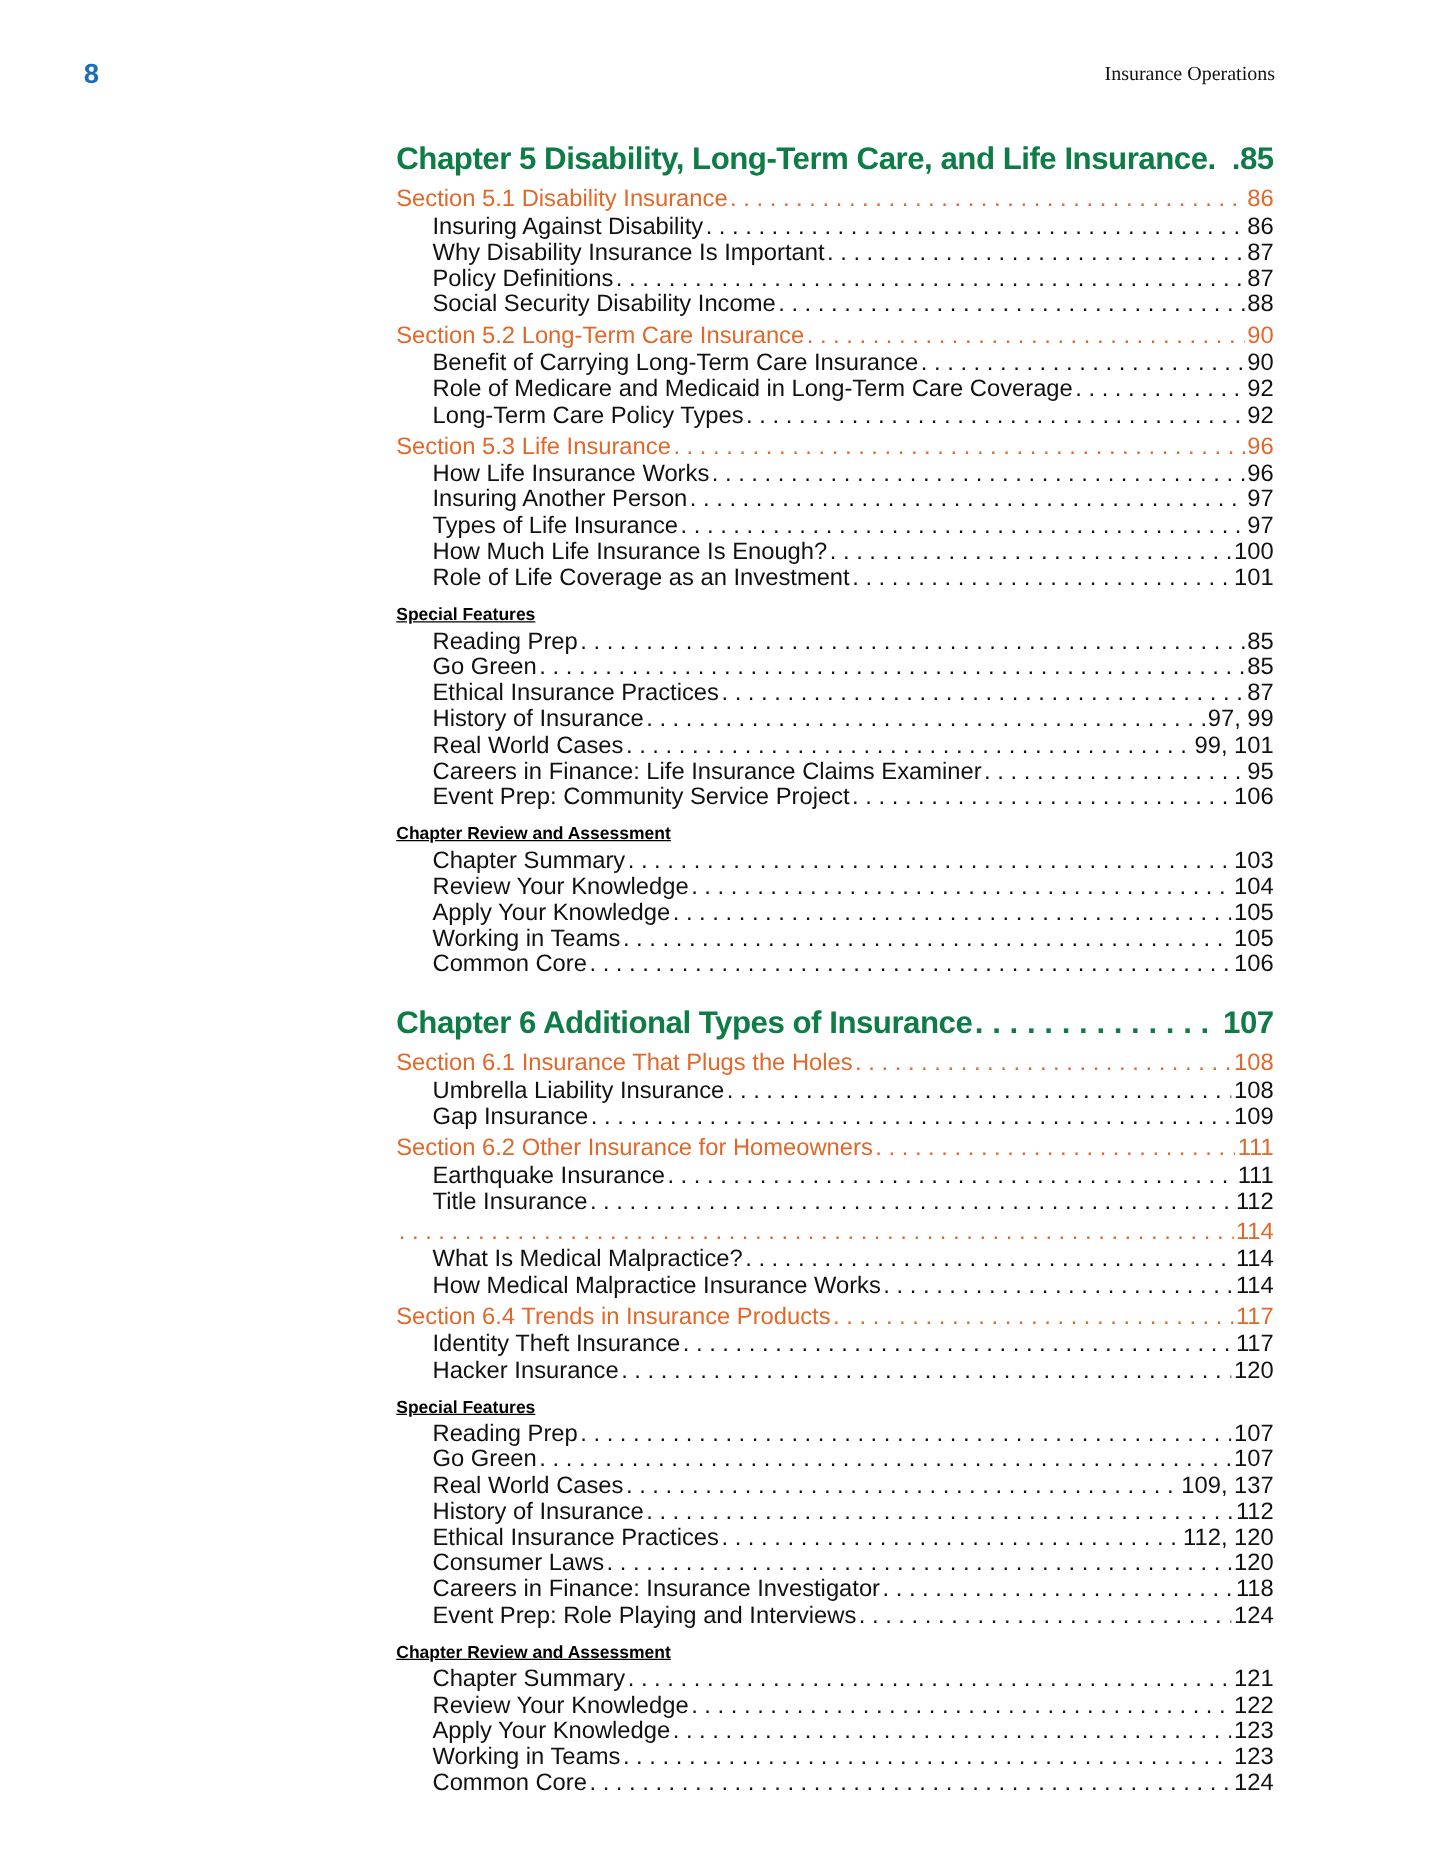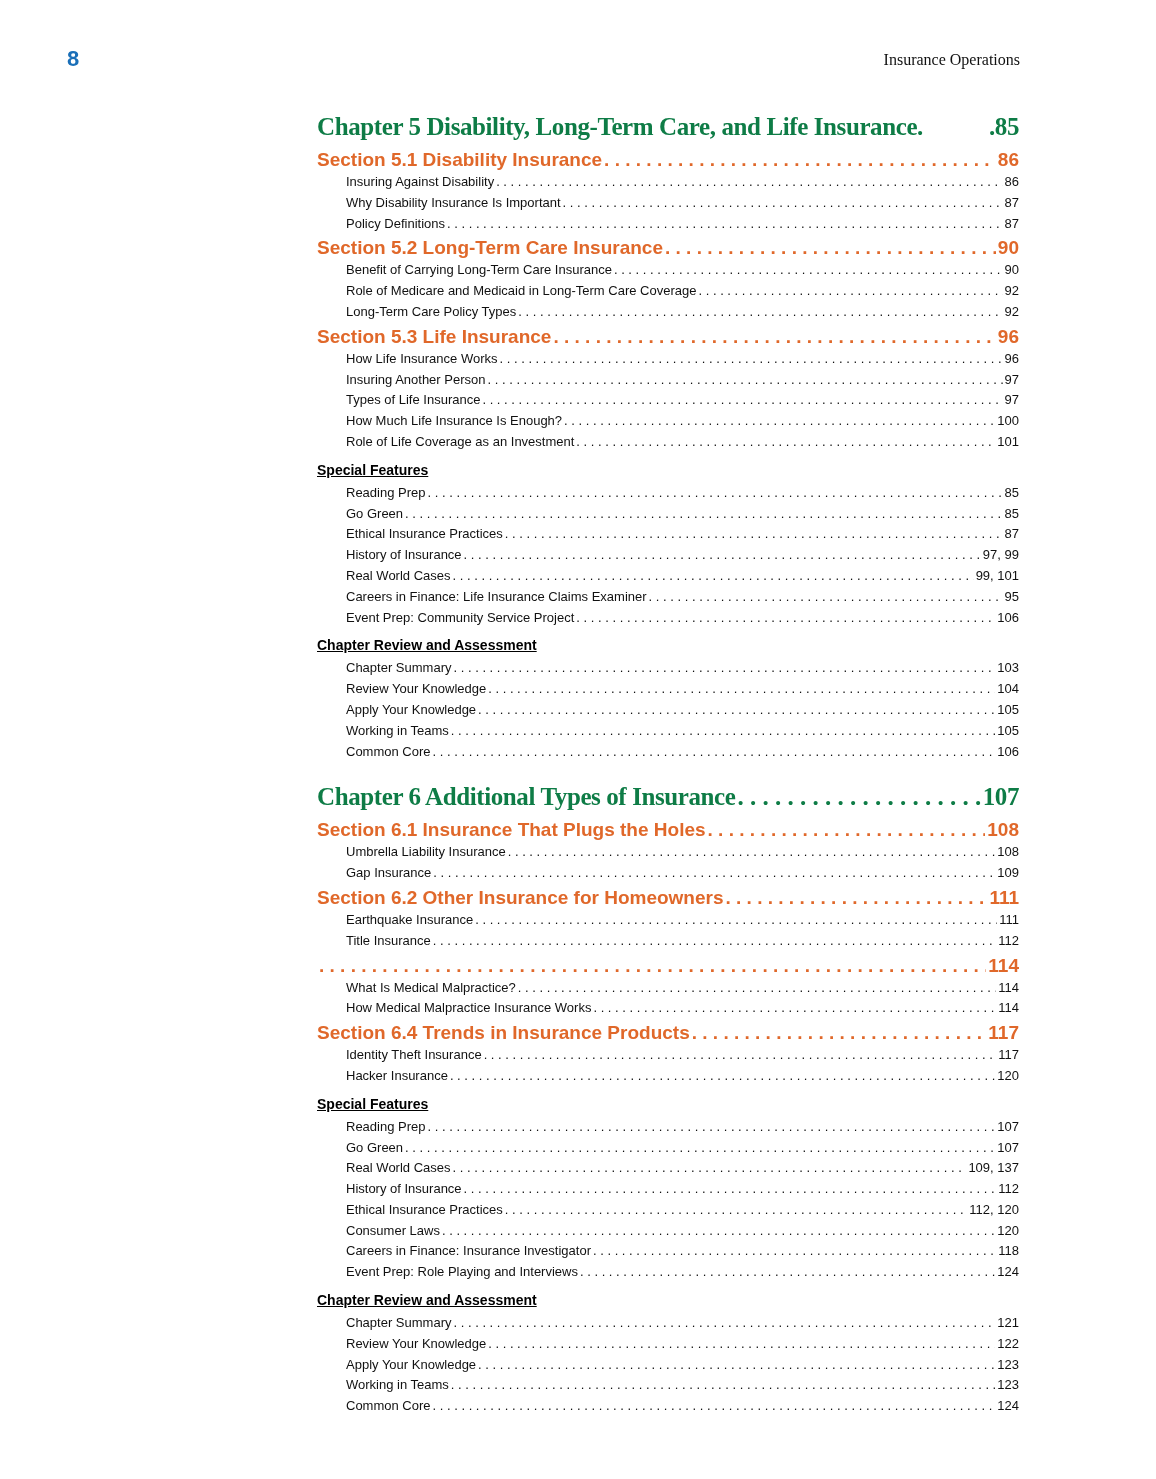--- a/index.html
+++ b/index.html
@@ -5,24 +5,24 @@
     html, body { margin: 0; padding: 0; background: #ffffff; }
     body { width: 1156px; height: 1479px; position: relative; font-family: "Liberation Sans", sans-serif; color: #111; }
     .page-number { position: absolute; left: 67px; top: 46px; font-size: 22px; font-weight: bold; color: #1a6fb8; }
     .running-head { position: absolute; right: 136px; top: 51px; font-size: 16px; color: #111; font-family: Liberation Serif, serif; }
     .toc { position: absolute; left: 317px; top: 108px; width: 702px; }
     .row { display: flex; align-items: baseline; white-space: nowrap; overflow: hidden; }
     .row .label { flex: 0 0 auto; }
     .row .dots { flex: 1 1 auto; overflow: hidden; letter-spacing: 3.2px; margin: 0 2px; }
     .row .dots::before { content: ". . . . . . . . . . . . . . . . . . . . . . . . . . . . . . . . . . . . . . . . . . . . . . . . . . . . . . . . . . . . . . . . . . . . . . . . . . . . . . . . . . . . . . . . . . . . . . . . . . . . . . . . . . . . . . . . . . . . . . . . . . . . . . . . . . . . . . . . . . . . . . . . . . . . . . . . . . . . . . . . . . ."; letter-spacing: 0; word-spacing: 0; }
     .row .page { flex: 0 0 auto; text-align: right; }
-    .chapter { font-size: 25px; font-weight: bold; color: #0e7c46; height: 38px; line-height: 38px; letter-spacing: -0.4px; font-family: Liberation Serif, serif; }
+    .chapter { font-size: 25px; font-weight: bold; color: #0e7c46; height: 38px; line-height: 38px; letter-spacing: -0.4px; }
     .chapter.ch6 { margin-top: 16px; }
-    .section { font-size: 19px; font-weight: bold; color: #e0682a; height: 24px; line-height: 24px; margin-top: 2px; }
-    .item { font-size: 13px; padding-left: 29px; height: 20.8px; line-height: 20.8px; color: #111; }
+    .section { font-size: 19px; font-weight: normal; color: #e0682a; height: 24px; line-height: 24px; margin-top: 2px; }
+    .item { font-size: 19px; padding-left: 29px; height: 20.8px; line-height: 20.8px; color: #111; }
     .group-head { font-size: 14px; font-weight: bold; color: #000000; height: 26px; line-height: 26px; margin-top: 4px; text-decoration: underline; }
   </style>
 </head>
 <body>
 
 <div class="page-number">8</div>
 <div class="running-head">Insurance Operations</div>
 
 <div class="toc">
 
@@ -45,20 +45,25 @@
   <div class="row item">
       <span class="label">Why Disability Insurance Is Important</span>
       <span class="dots"></span>
       <span class="page">87</span>
     </div>
   <div class="row item">
       <span class="label">Policy Definitions</span>
       <span class="dots"></span>
       <span class="page">87</span>
     </div>
+  <div class="row item">
+      <span class="label">Social Security Disability Income</span>
+      <span class="dots"></span>
+      <span class="page">88</span>
+    </div>
 
   <div class="row section">
     <span class="label">Section 5.2 Long-Term Care Insurance</span>
     <span class="dots"></span>
     <span class="page">90</span>
   </div>
   <div class="row item">
       <span class="label">Benefit of Carrying Long-Term Care Insurance</span>
       <span class="dots"></span>
       <span class="page">90</span>

